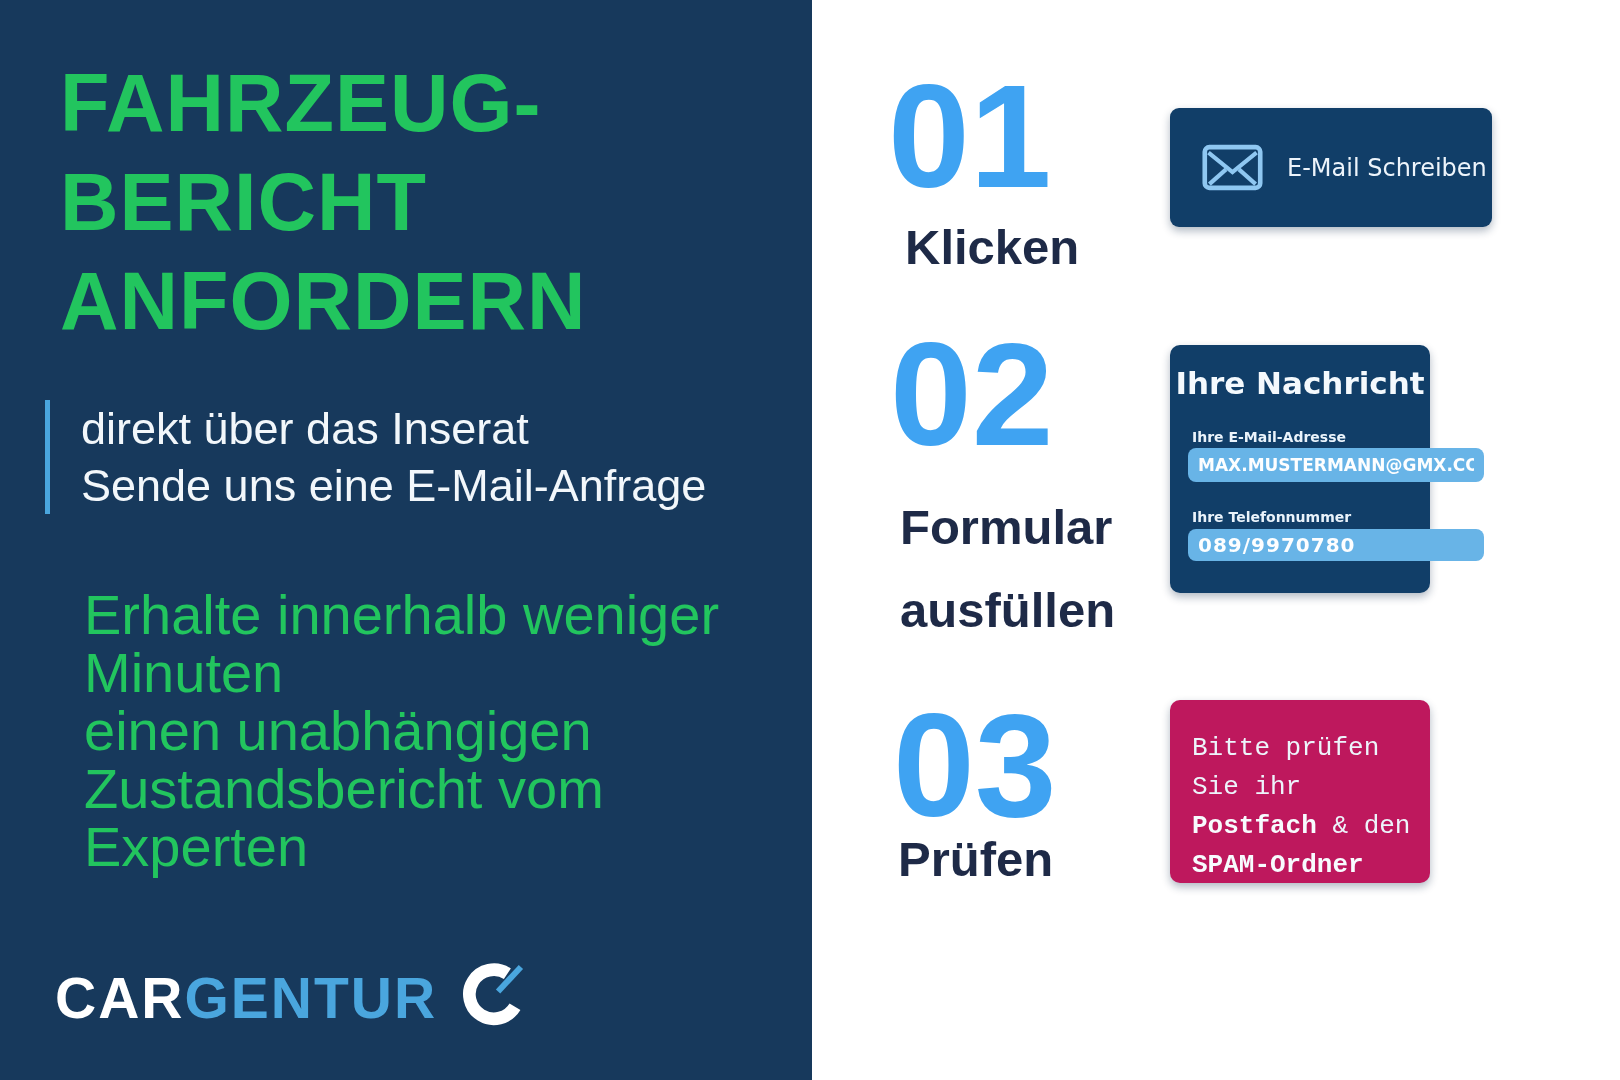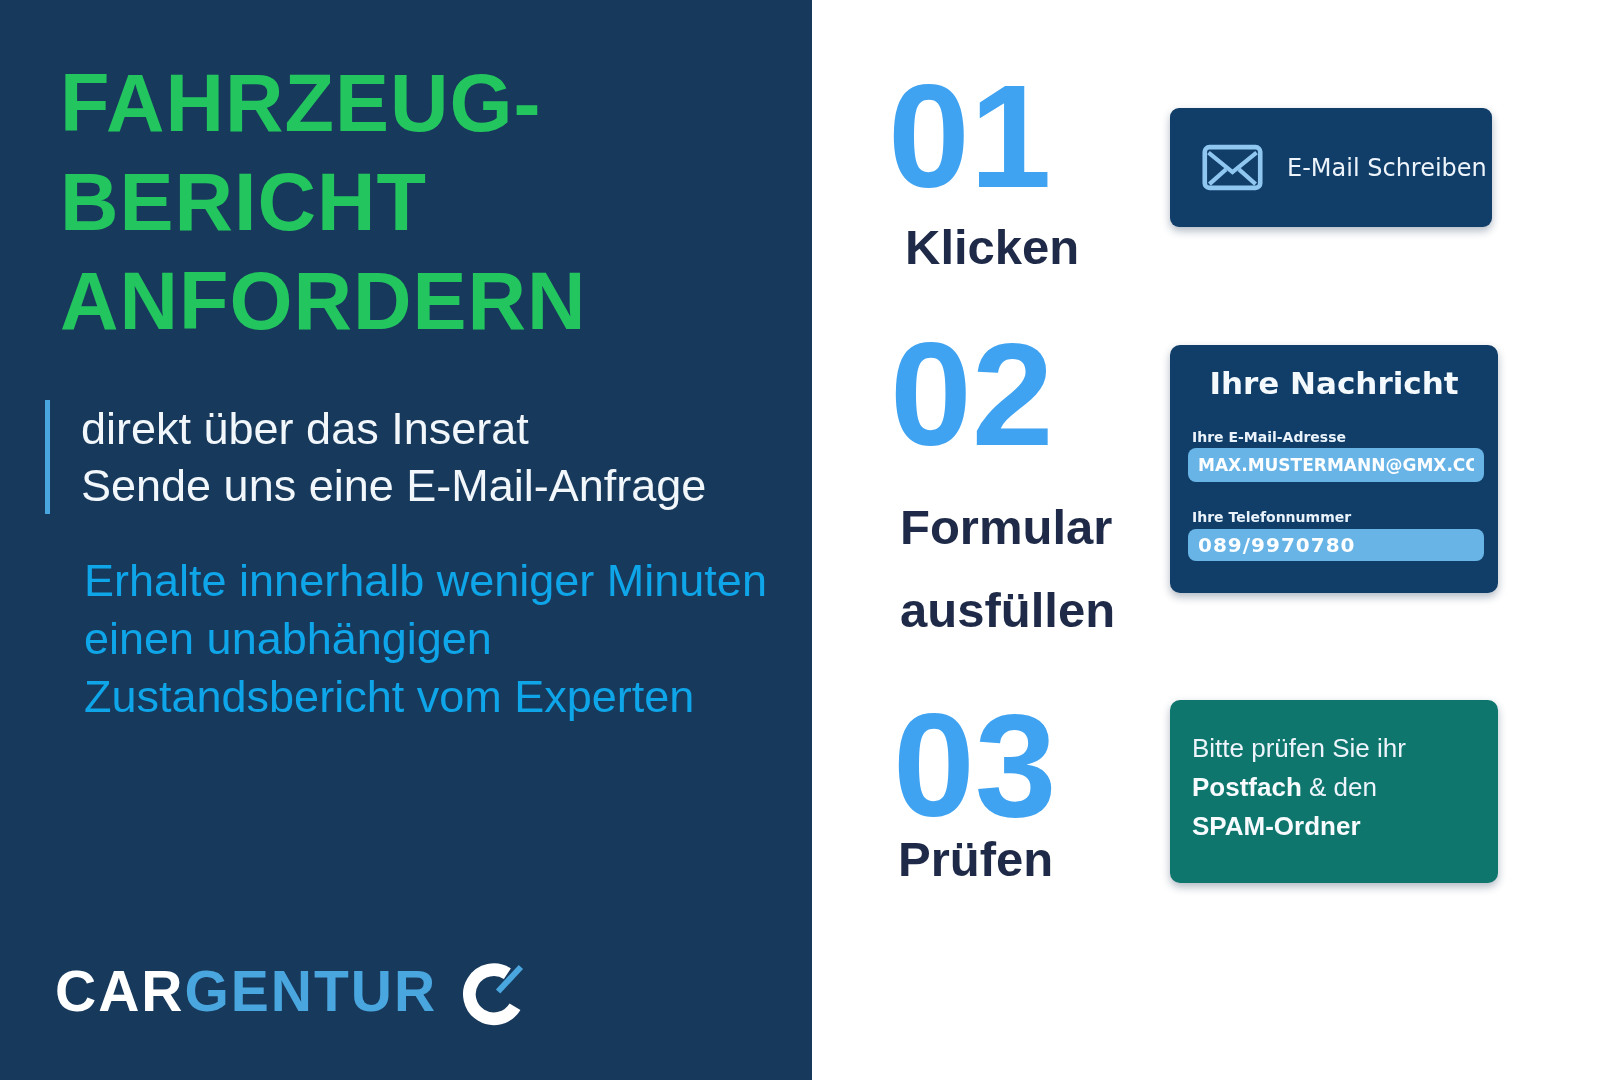--- a/index.html
+++ b/index.html
@@ -14,24 +14,24 @@
     font-size:81px;line-height:99px;font-weight:800;letter-spacing:1px;color:#22c55e;
   }
   .headline span{display:block;}
   .quote{
     position:absolute;left:45px;top:400px;
     border-left:5px solid #4AA6DE;padding-left:31px;
     font-size:45px;line-height:57px;font-weight:400;color:#F2F7FB;
   }
   .quote span, .benefit span{display:block;}
   .benefit{
-    position:absolute;left:84px;top:552px;
-    font-size:45px;line-height:58px;font-weight:400;color:#0ea5e9;
+    position:absolute;left:84px;top:586px;
+    font-size:56px;line-height:58px;font-weight:400;color:#22c55e;
   }
-  .logo{position:absolute;left:55px;top:956px;display:flex;align-items:center;gap:22px;}
+  .logo{position:absolute;left:55px;top:956px;display:flex;align-items:flex-end;gap:22px;}
   .logo-text{font-size:57px;font-weight:800;letter-spacing:2px;color:#ffffff;line-height:1;}
   .logo-text .part2{color:#4AA6DE;}
   .logo-mark{width:68px;height:71px;display:block;}
   
   .step-num{position:absolute;font-size:147px;font-weight:700;line-height:1;color:#3FA3F2;}
   #num1{left:888px;top:63px;}
   #num2{left:890px;top:321px;}
   #num3{left:893px;top:692px;}
   .step-label{position:absolute;font-size:49px;font-weight:600;color:#1E2A47;line-height:63px;}
   #label1{left:905px;top:216px;}
@@ -45,21 +45,21 @@
     display:flex;align-items:center;padding:0 10px 0 32px;box-sizing:border-box;
     box-shadow:0 4px 9px rgba(15,40,70,.32);cursor:pointer;text-align:left;
   }
   .envelope{width:61px;height:47px;flex:0 0 auto;}
   .btn-label{
     font-family:"DejaVu Sans",sans-serif;font-size:24px;color:#EDF4FB;
     margin-left:24px;white-space:nowrap;
   }
   
   .form-card{
-    position:absolute;left:1170px;top:345px;width:328px;height:248px;
+    position:absolute;left:1170px;top:345px;width:260px;height:248px;
     background:#113E68;border-radius:10px;box-sizing:border-box;
     box-shadow:0 4px 9px rgba(15,40,70,.32);
   }
   .form-title{
     margin:0;padding-top:20px;text-align:center;
     font-family:"DejaVu Sans",sans-serif;font-size:31px;font-weight:700;color:#F4F9FD;
   }
   .field-label{
     position:absolute;left:22px;
     font-family:"DejaVu Sans",sans-serif;font-size:14px;font-weight:700;color:#EAF3FB;
@@ -69,25 +69,25 @@
   .field-input{
     position:absolute;left:18px;width:296px;background:#68B4E7;
     border:none;border-radius:8px;outline:none;
     font-family:"DejaVu Sans",sans-serif;font-weight:700;color:#FDFEFF;
     padding:0 10px;box-sizing:border-box;
   }
   #email-input{top:103px;height:34px;font-size:17px;}
   #phone-input{top:184px;height:32px;font-size:20px;letter-spacing:1px;}
   
   .check-card{
-    position:absolute;left:1170px;top:700px;width:328px;height:183px;
-    background:#0f766e;border-radius:10px;box-sizing:border-box;
+    position:absolute;left:1170px;top:700px;width:260px;height:183px;
+    background:#be185d;border-radius:10px;box-sizing:border-box;
     box-shadow:0 4px 9px rgba(15,40,70,.32);
     padding:29px 16px 0 22px;
-    font-family:Liberation Sans, sans-serif;font-size:26px;line-height:39px;color:#EDF4FB;
+    font-family:Liberation Mono, monospace;font-size:26px;line-height:39px;color:#EDF4FB;
   }
   .check-card b{font-weight:700;color:#F7FBFE;}
 </style>
 </head>
 <body>
 
 <div class="page">
 
   <aside class="left-panel">
     <h1 class="headline">

